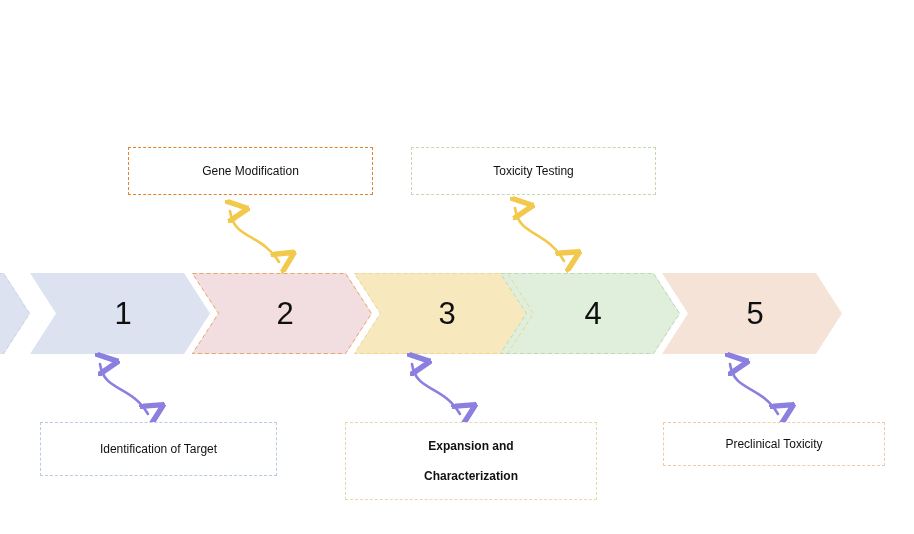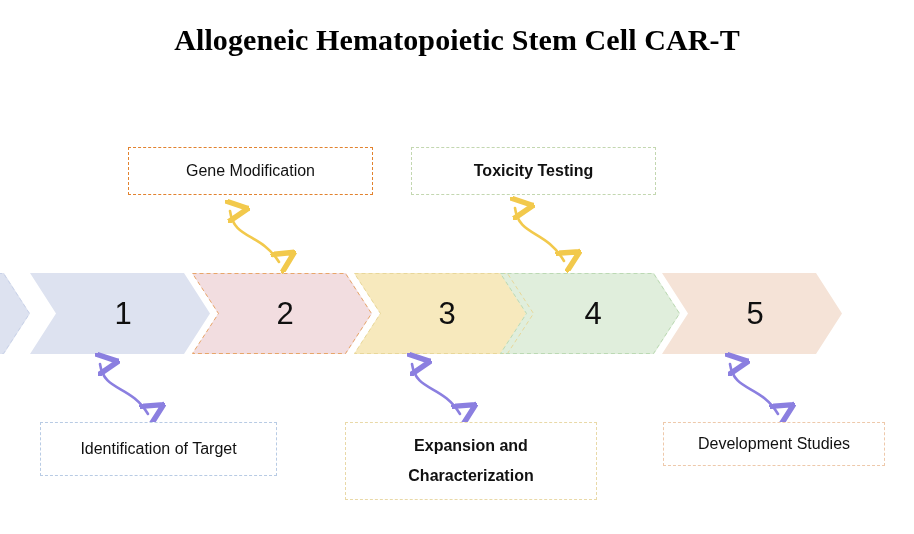--- a/index.html
+++ b/index.html
@@ -74,45 +74,44 @@
     box-sizing: border-box;
     background: #ffffff;
     border: 1px dashed #cccccc;
     display: flex;
     align-items: center;
     justify-content: center;
     text-align: center;
   }
   .label-box .txt {
     font-family: "Liberation Sans", sans-serif;
-    font-size: 16px;
+    font-size: 12px;
     color: #111111;
     line-height: 30px;
     white-space: pre-line;
   }
 
   
   .arrow {
     position: absolute;
     pointer-events: none;
   }
   .arrow svg { display: block; overflow: visible; }
 </style>
 </head>
 <body>
 
 <div class="title">
-  <span class="title-line">Allogeneic Hematopoietic Stem Cell CAR-T</span>
 </div>
 
 <div class="label-box" style="left:128px; top:147px; width:245px; height:48px; border-color:#e2822e;">
   <span class="txt">Gene Modification</span>
 </div>
 
-<div class="label-box" style="left:411px; top:147px; width:245px; height:48px; border-color:#c3d7b0;font-weight:bold;">
+<div class="label-box" style="left:411px; top:147px; width:245px; height:48px; border-color:#c3d7b0;">
   <span class="txt">Toxicity Testing</span>
 </div>
 
 <div class="chevron-band">
 
   <div class="chevron" style="left:-58px; width:88px; background:#dde2f0;"></div>
 
   <div class="chevron" style="left:30px; width:180px; background:#dde2f0;">
     <span class="num">1</span>
   </div>
@@ -204,14 +203,14 @@
 <div class="label-box" style="left:40px; top:422px; width:237px; height:54px; border-color:#b8cbe4;">
   <span class="txt">Identification of Target</span>
 </div>
 
 <div class="label-box" style="left:345px; top:422px; width:252px; height:78px; border-color:#e9d9a8; flex-direction:column;font-weight:bold;">
   <span class="txt">Expansion and
 Characterization</span>
 </div>
 
 <div class="label-box" style="left:663px; top:422px; width:222px; height:44px; border-color:#eec9ab;">
-  <span class="txt">Development Studies</span>
+  <span class="txt">Preclinical Toxicity</span>
 </div>
 
 </body></html>

